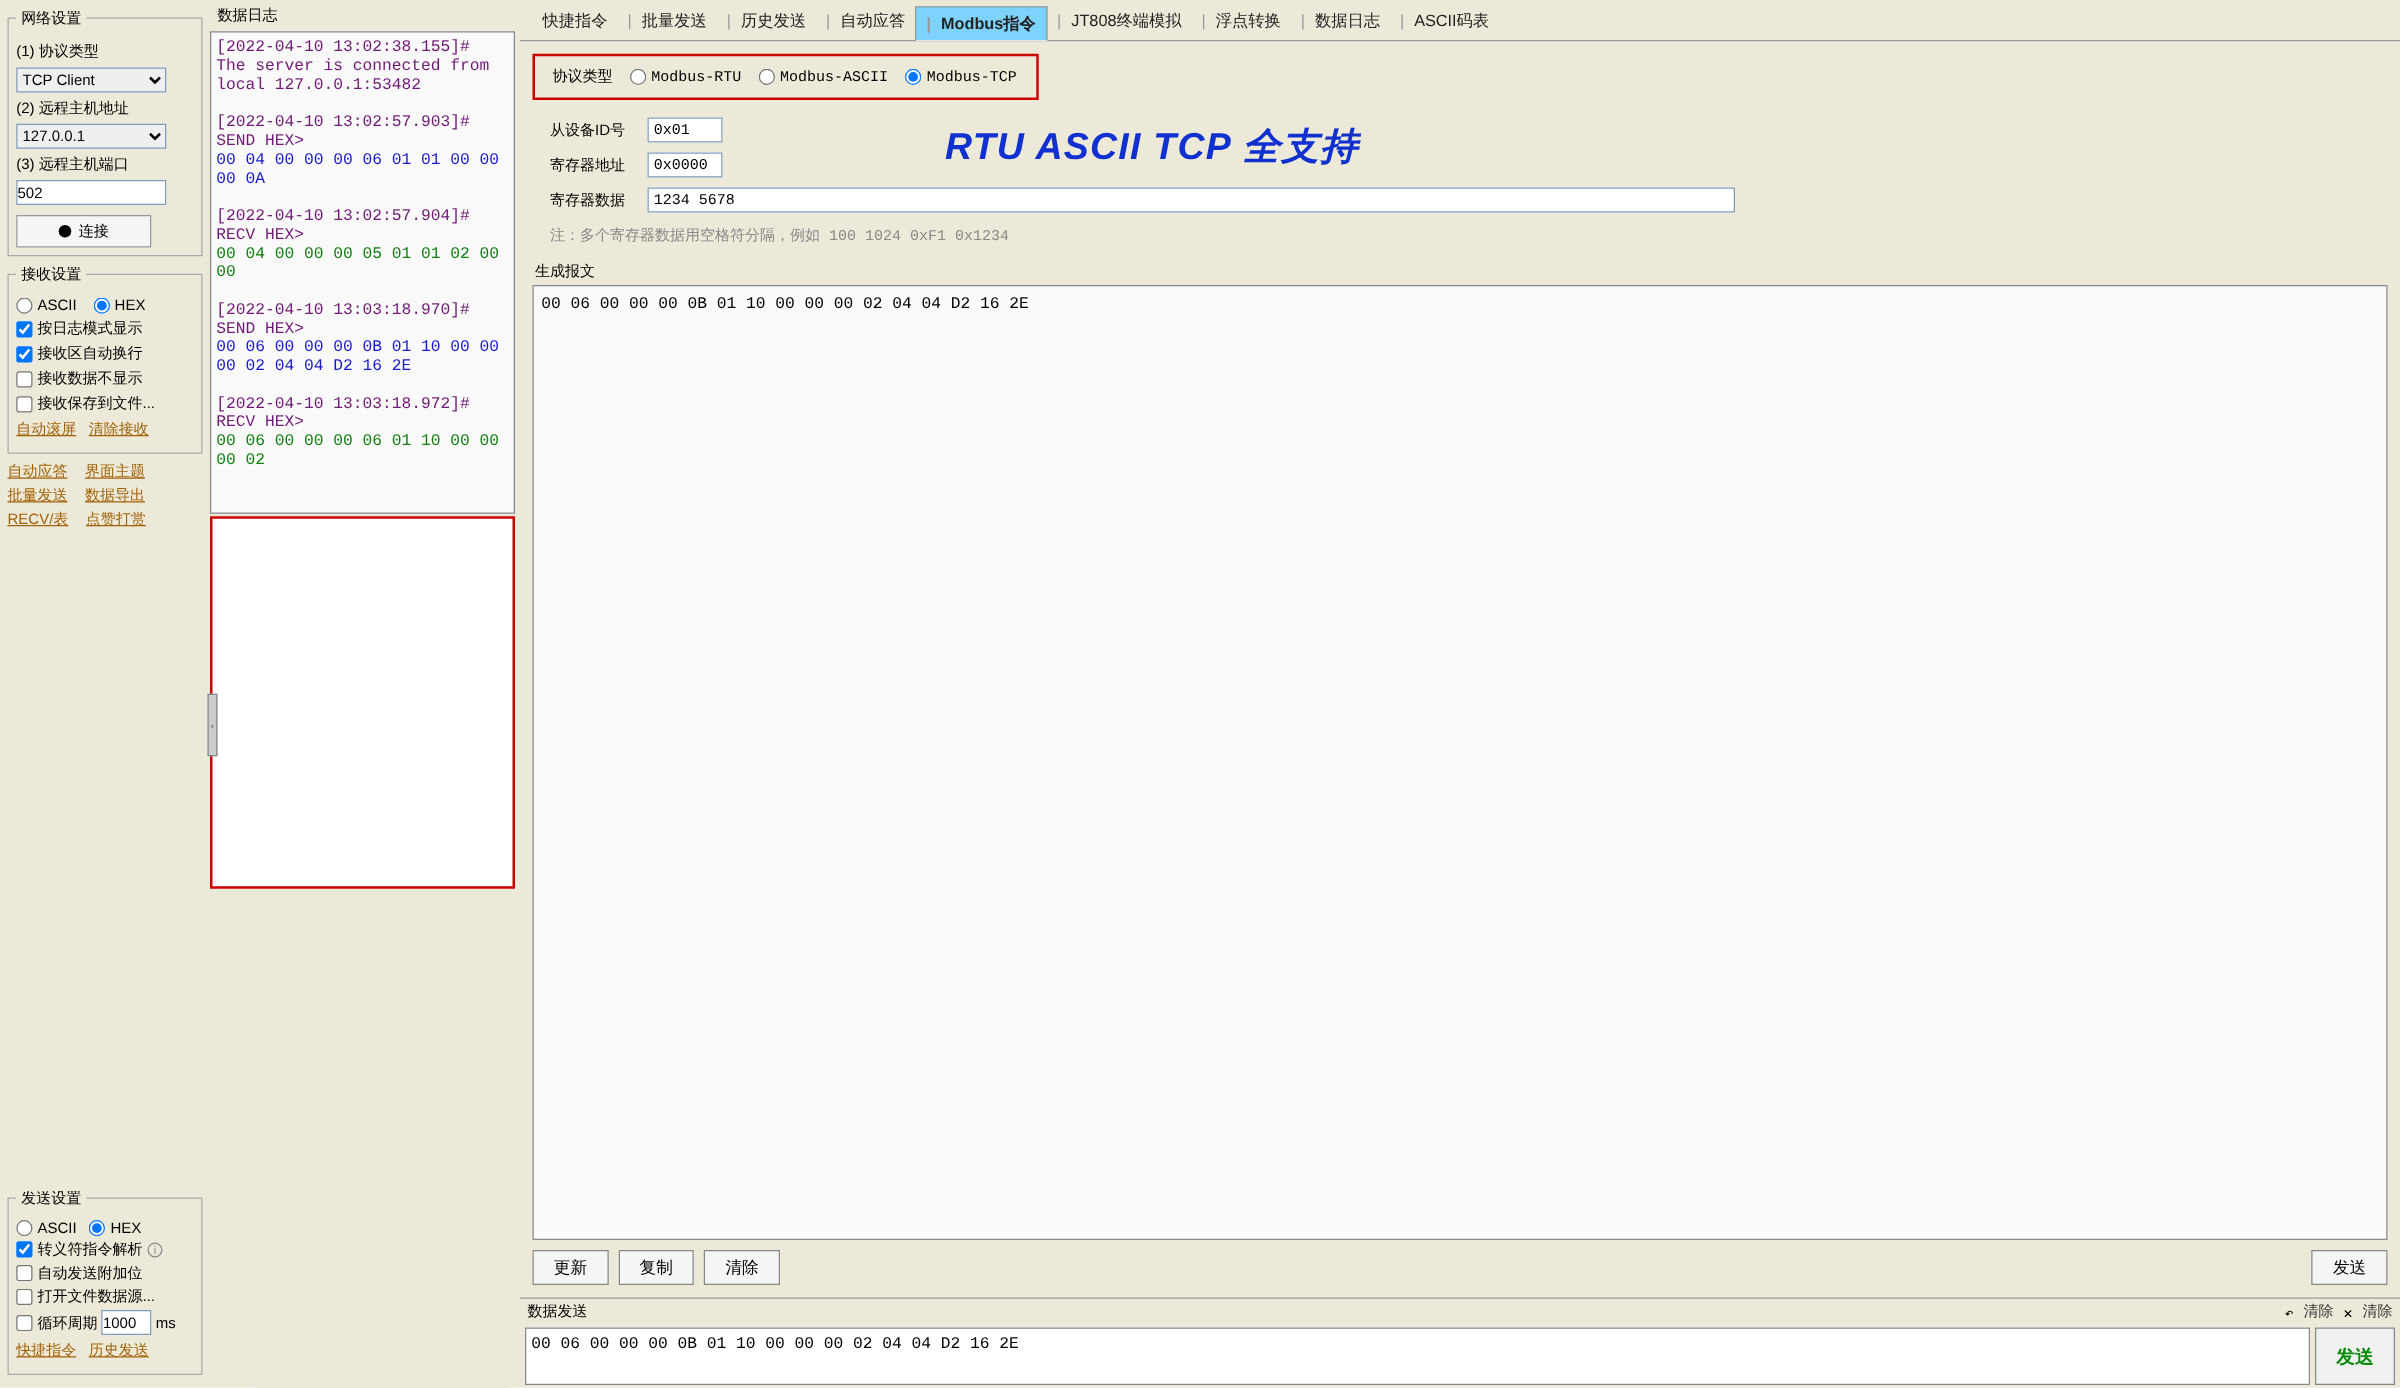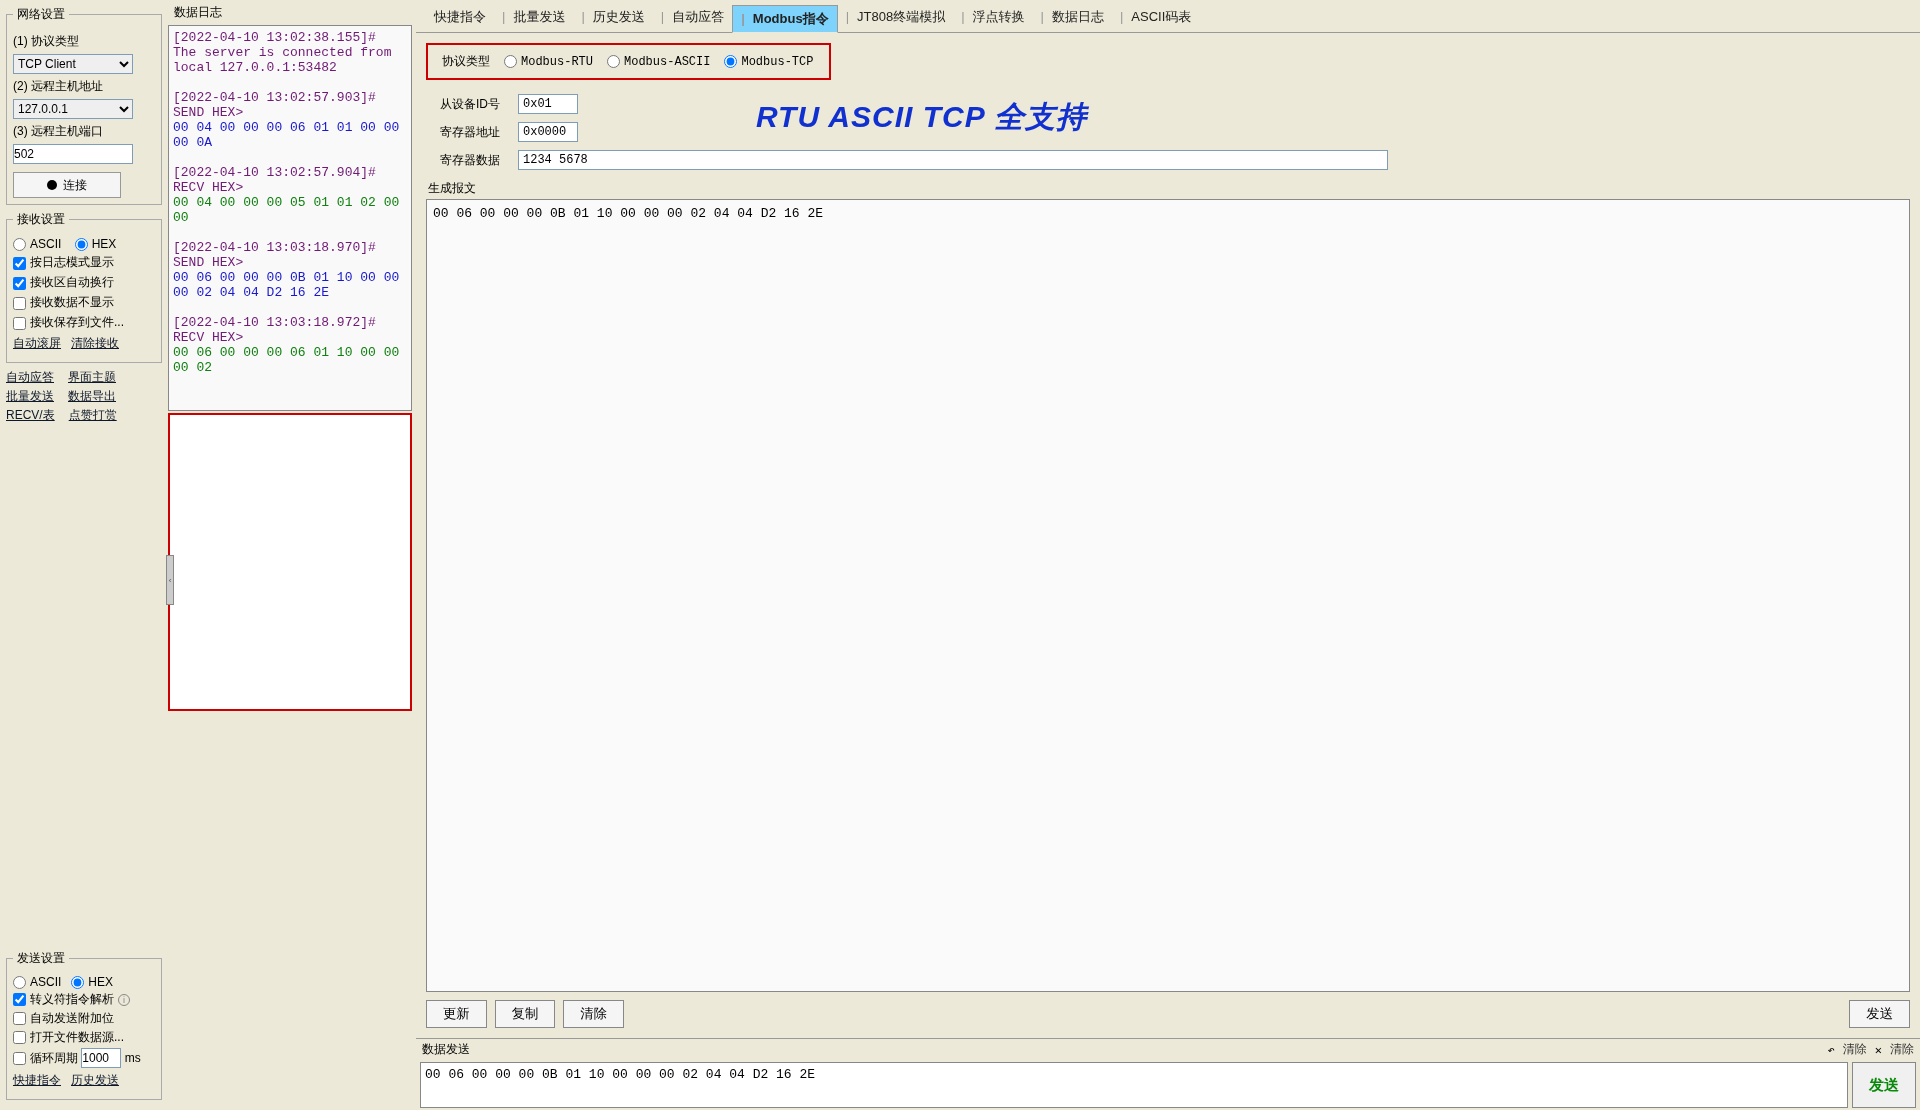--- a/index.html
+++ b/index.html
@@ -10,21 +10,21 @@
 .app { display: flex; height: 100vh; width: 100vw; }
 
 .left-panel { width: 168px; padding: 6px; flex-shrink: 0; }
 .left-panel label.row { display: block; margin: 4px 0; }
 .left-panel select, .left-panel input[type=text] { width: 120px; font-size: 12px; border: 1px solid #7f9db9; height: 20px; }
 .connect-btn { width: 108px; height: 26px; margin-top: 8px; border: 1px solid #999; background: #f5f5f5; display: flex; align-items: center; justify-content: center; gap: 6px; }
 .connect-btn .dot { width: 10px; height: 10px; border-radius: 50%; background: #000; }
 
 .recv-box label.chk { display: block; margin: 3px 0; }
 .recv-box input[type=radio], .recv-box input[type=checkbox] { margin-right: 4px; vertical-align: middle; }
-.link { color: #0f172a; text-decoration: underline; cursor: pointer; }
+.link { color: #a16207; text-decoration: underline; cursor: pointer; }
 .link-row { display: flex; gap: 10px; margin: 4px 0; }
 
 .actions { margin-top: 6px; }
 .actions .link-row { margin: 2px 0; gap: 14px; }
 
 .send-box { position: absolute; bottom: 4px; left: 6px; width: 156px; }
 .send-box label.chk { display: flex; align-items: center; margin: 2px 0; white-space: nowrap; }
 .send-box .info-icon { display: inline-block; width: 12px; height: 12px; border-radius: 50%; border: 1px solid #888; color: #888; font-size: 9px; text-align: center; line-height: 10px; margin-left: 4px; }
 
 .mid-panel { width: 248px; flex-shrink: 0; position: relative; padding-right: 4px; }
@@ -186,20 +186,21 @@
           <input type="text" style="width: 60px;" value="0x01">
         </div>
       <div class="form-row">
           <span class="lbl">寄存器地址</span>
           <input type="text" style="width: 60px;" value="0x0000">
         </div>
       <div class="form-row">
           <span class="lbl">寄存器数据</span>
           <input type="text" style="width: 870px;" value="1234 5678">
         </div>
+      <div class="note">注：多个寄存器数据用空格符分隔，例如 100 1024 0xF1 0x1234</div>
 
       <div class="gen-label">生成报文</div>
       <div class="gen-output">00 06 00 00 00 0B 01 10 00 00 00 02 04 04 D2 16 2E</div>
 
       <div class="btn-row">
         <button class="btn">更新</button>
         <button class="btn">复制</button>
         <button class="btn">清除</button>
         <div class="spacer"></div>
         <button class="btn">发送</button>

